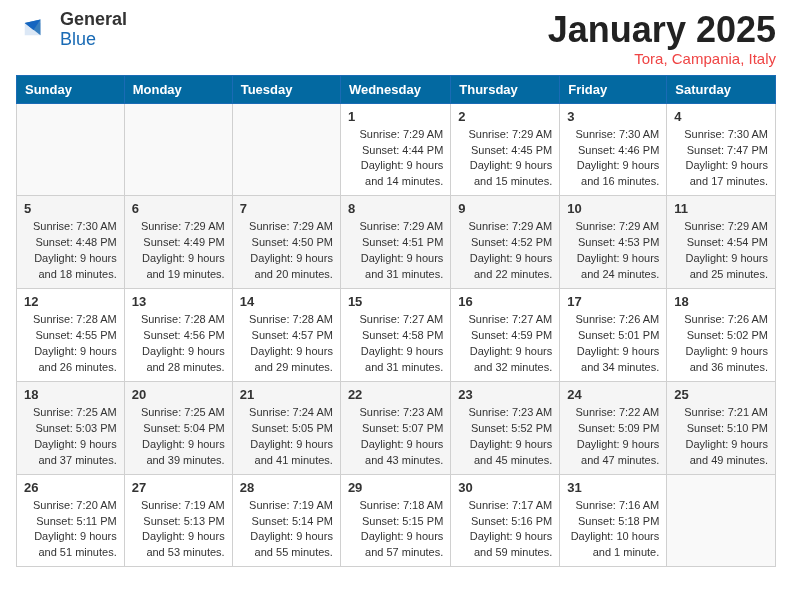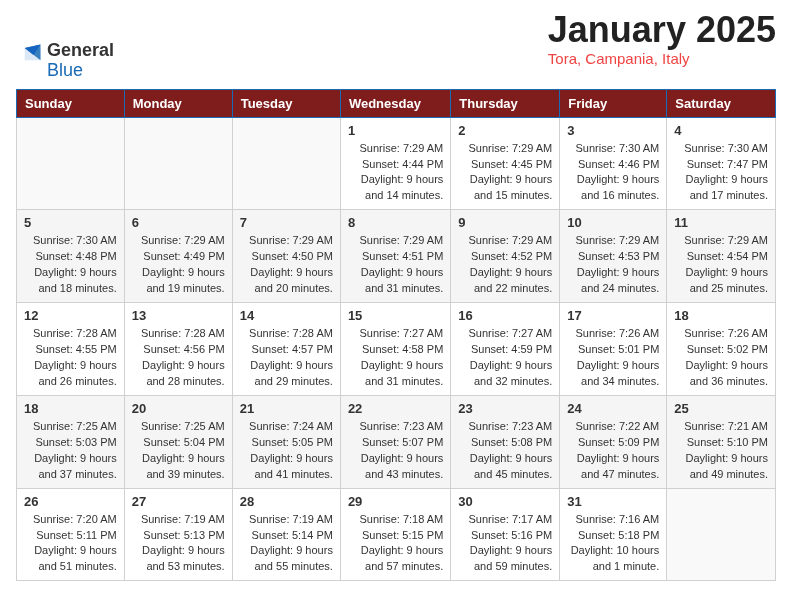--- a/index.html
+++ b/index.html
@@ -16,47 +16,47 @@
       padding: 10px 16px 16px 16px;
     }
     .header {
       display: flex;
       justify-content: space-between;
       align-items: flex-start;
       margin-bottom: 8px;
     }
     .logo {
       display: flex;
-      gap: 3px;
-      margin-top: 31px;
+      align-items: center;
+      gap: 16px;
     }
     .logo-icon {
       width: 28px;
       height: 28px;
     }
     .title-block {
-      text-align: left;
+      text-align: right;
     }
     .month-title {
       font-size: 36px;
       font-weight: bold;
       color: #222;
       line-height: 1.1;
     }
     .location {
       font-size: 15px;
       color: #ef4444;
     }
     .calendar {
       width: 100%;
       border-collapse: collapse;
       border: 1px solid #ccc;
     }
     .calendar th {
-      background-color: #7f1d1d;
+      background-color: #0369a1;
       color: #fff;
       text-align: left;
       padding: 6px 8px;
       font-size: 13px;
       font-weight: bold;
       border: 1px solid #1a6bb5;
     }
     .calendar td {
       vertical-align: top;
       border: 1px solid #d0d0d0;
@@ -306,21 +306,21 @@
             <div class="cell-content">
               <div>Sunrise: 7:23 AM</div>
               <div>Sunset: 5:07 PM</div>
               <div>Daylight: 9 hours and 43 minutes.</div>
             </div>
           </td>
           <td>
             <span class="day-number">23</span>
             <div class="cell-content">
               <div>Sunrise: 7:23 AM</div>
-              <div>Sunset: 5:08 PM</div>
+              <div>Sunset: 5:52 PM</div>
               <div>Daylight: 9 hours and 45 minutes.</div>
             </div>
           </td>
           <td>
             <span class="day-number">24</span>
             <div class="cell-content">
               <div>Sunrise: 7:22 AM</div>
               <div>Sunset: 5:09 PM</div>
               <div>Daylight: 9 hours and 47 minutes.</div>
             </div>

